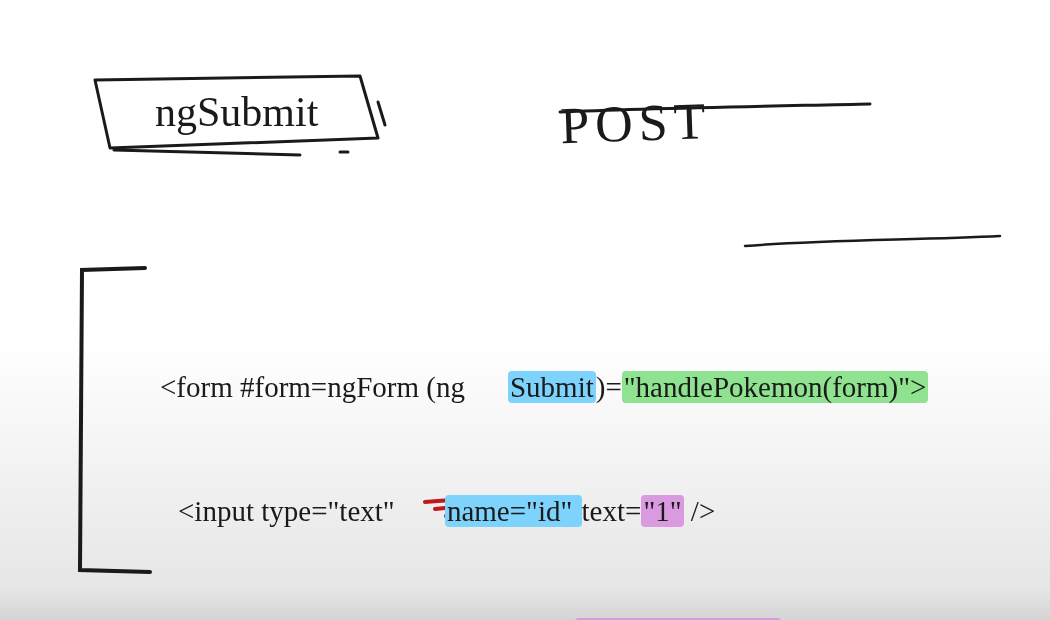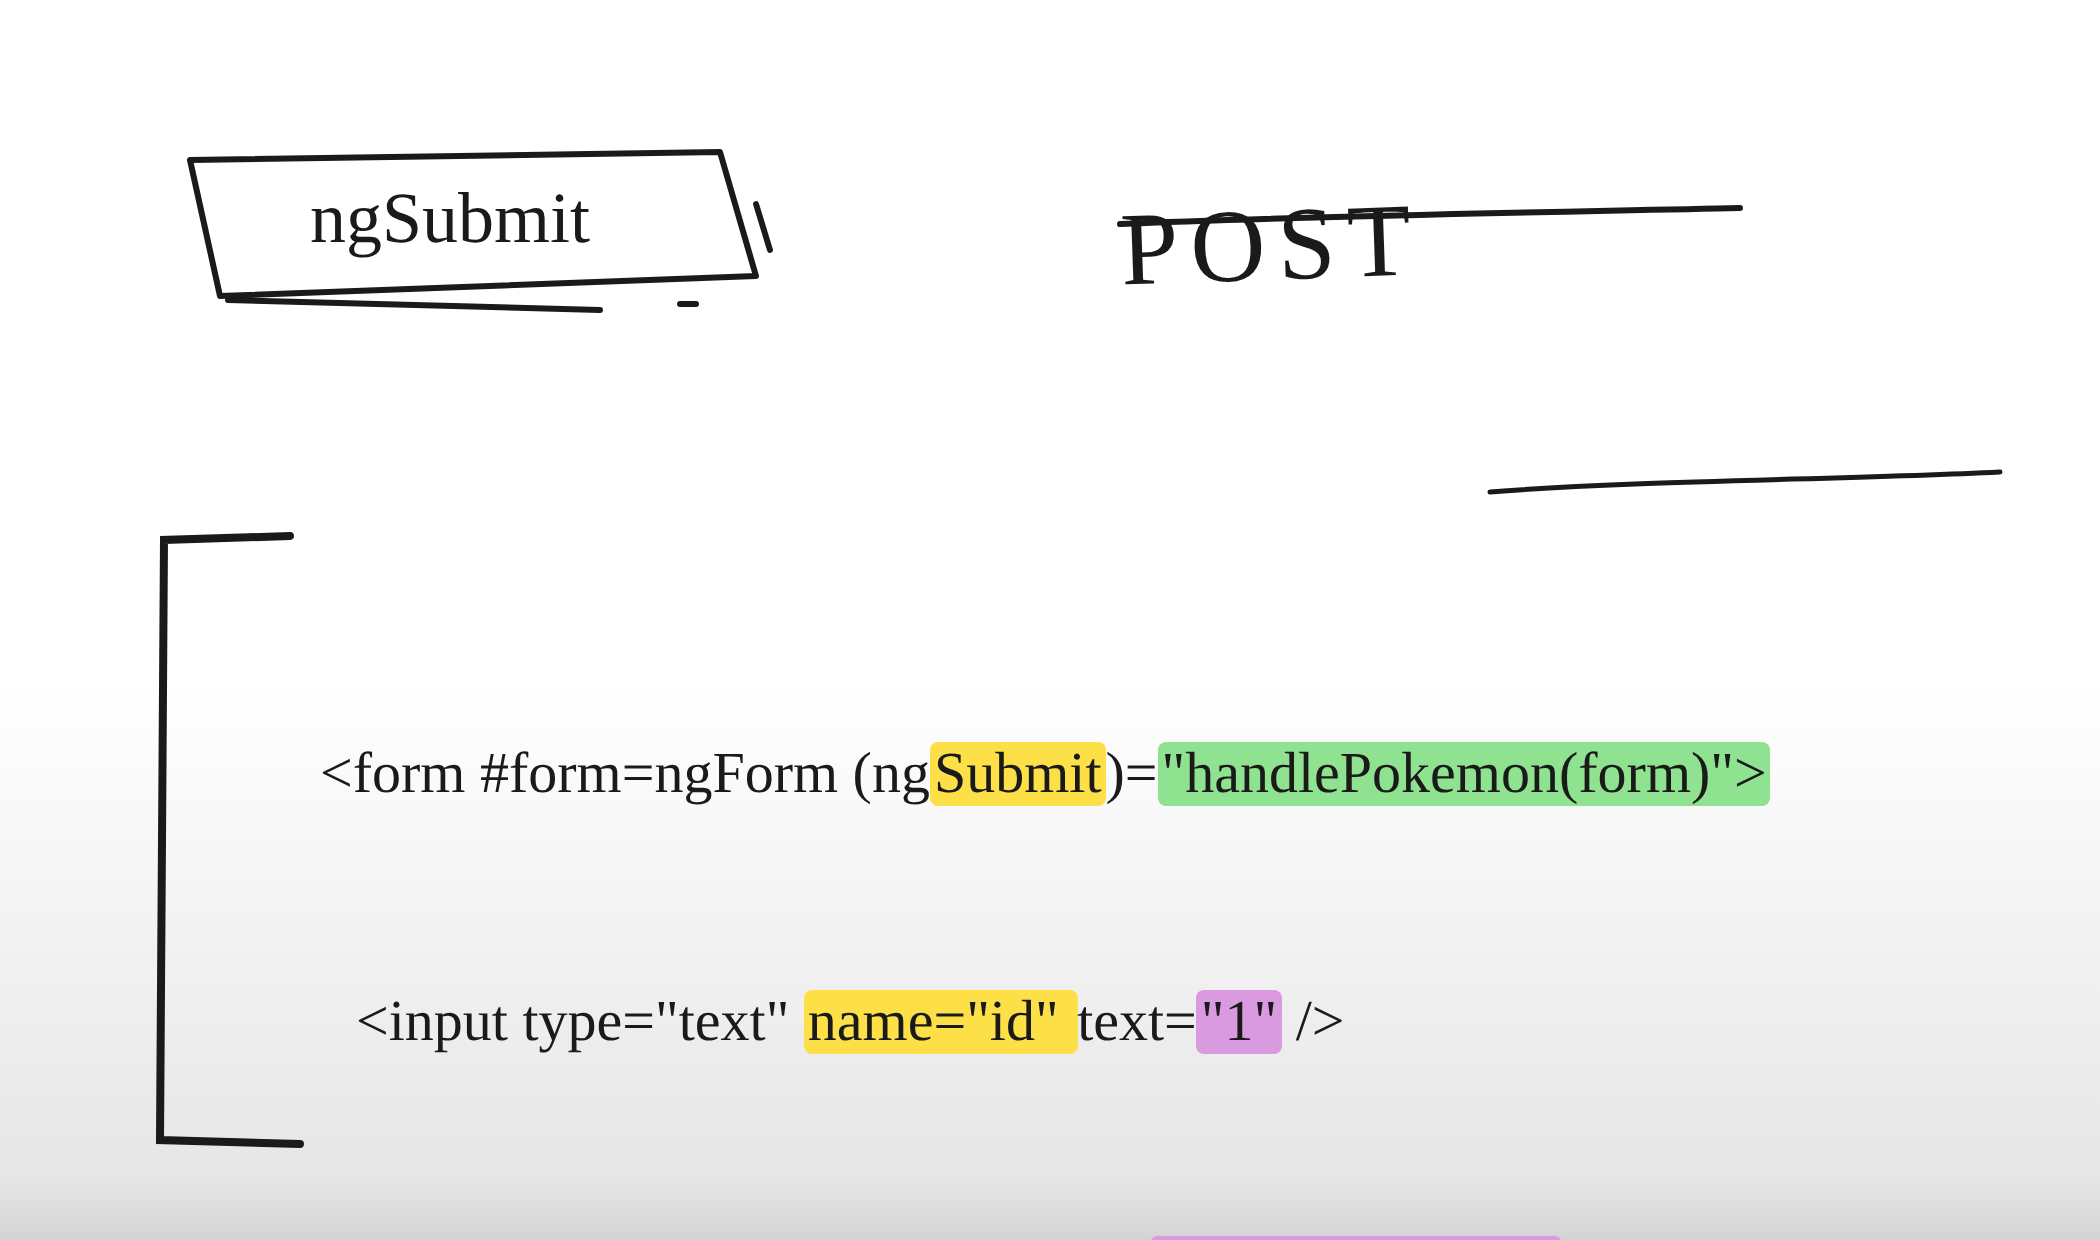--- a/index.html
+++ b/index.html
@@ -10,21 +10,21 @@
     overflow: hidden;
   }
   body {
     background: linear-gradient(to bottom, #ffffff 0%, #ffffff 55%, #e6e6e6 95%, #d4d4d4 100%);
     font-family: "Comic Sans MS", "Segoe Script", "Bradley Hand", cursive;
     color: #1a1a1a;
   }
   .layer { position: absolute; }
   svg.sketch { position: absolute; top:0; left:0; pointer-events: none; }
   .title-text {
-    font-size: 36px;
+    font-size: 42px;
     font-weight: 500;
   }
   .post-text {
     font-size: 52px;
     letter-spacing: 6px;
     transform: rotate(-2deg);
   }
   .code-block {
     position: absolute;
     left: 160px;
@@ -32,21 +32,21 @@
     font-size: 29px;
     line-height: 1.42;
     white-space: pre;
   }
   .code-block .line { position: relative; display: block; }
   .hl {
     border-radius: 4px;
     padding: 0 2px;
   }
   .hl-green  { background: #8fe28f; }
-  .hl-yellow { background: #fde047; }
+  .hl-yellow { background: #7dd3fc; margin-left: 43px; }
   .hl-purple { background: #d99ae0; }
   .indent1 { padding-left: 18px; }
   .nowrap { white-space: nowrap; }
   .strike {
     position: relative;
   }
 </style>
 </head>
 <body>
 

